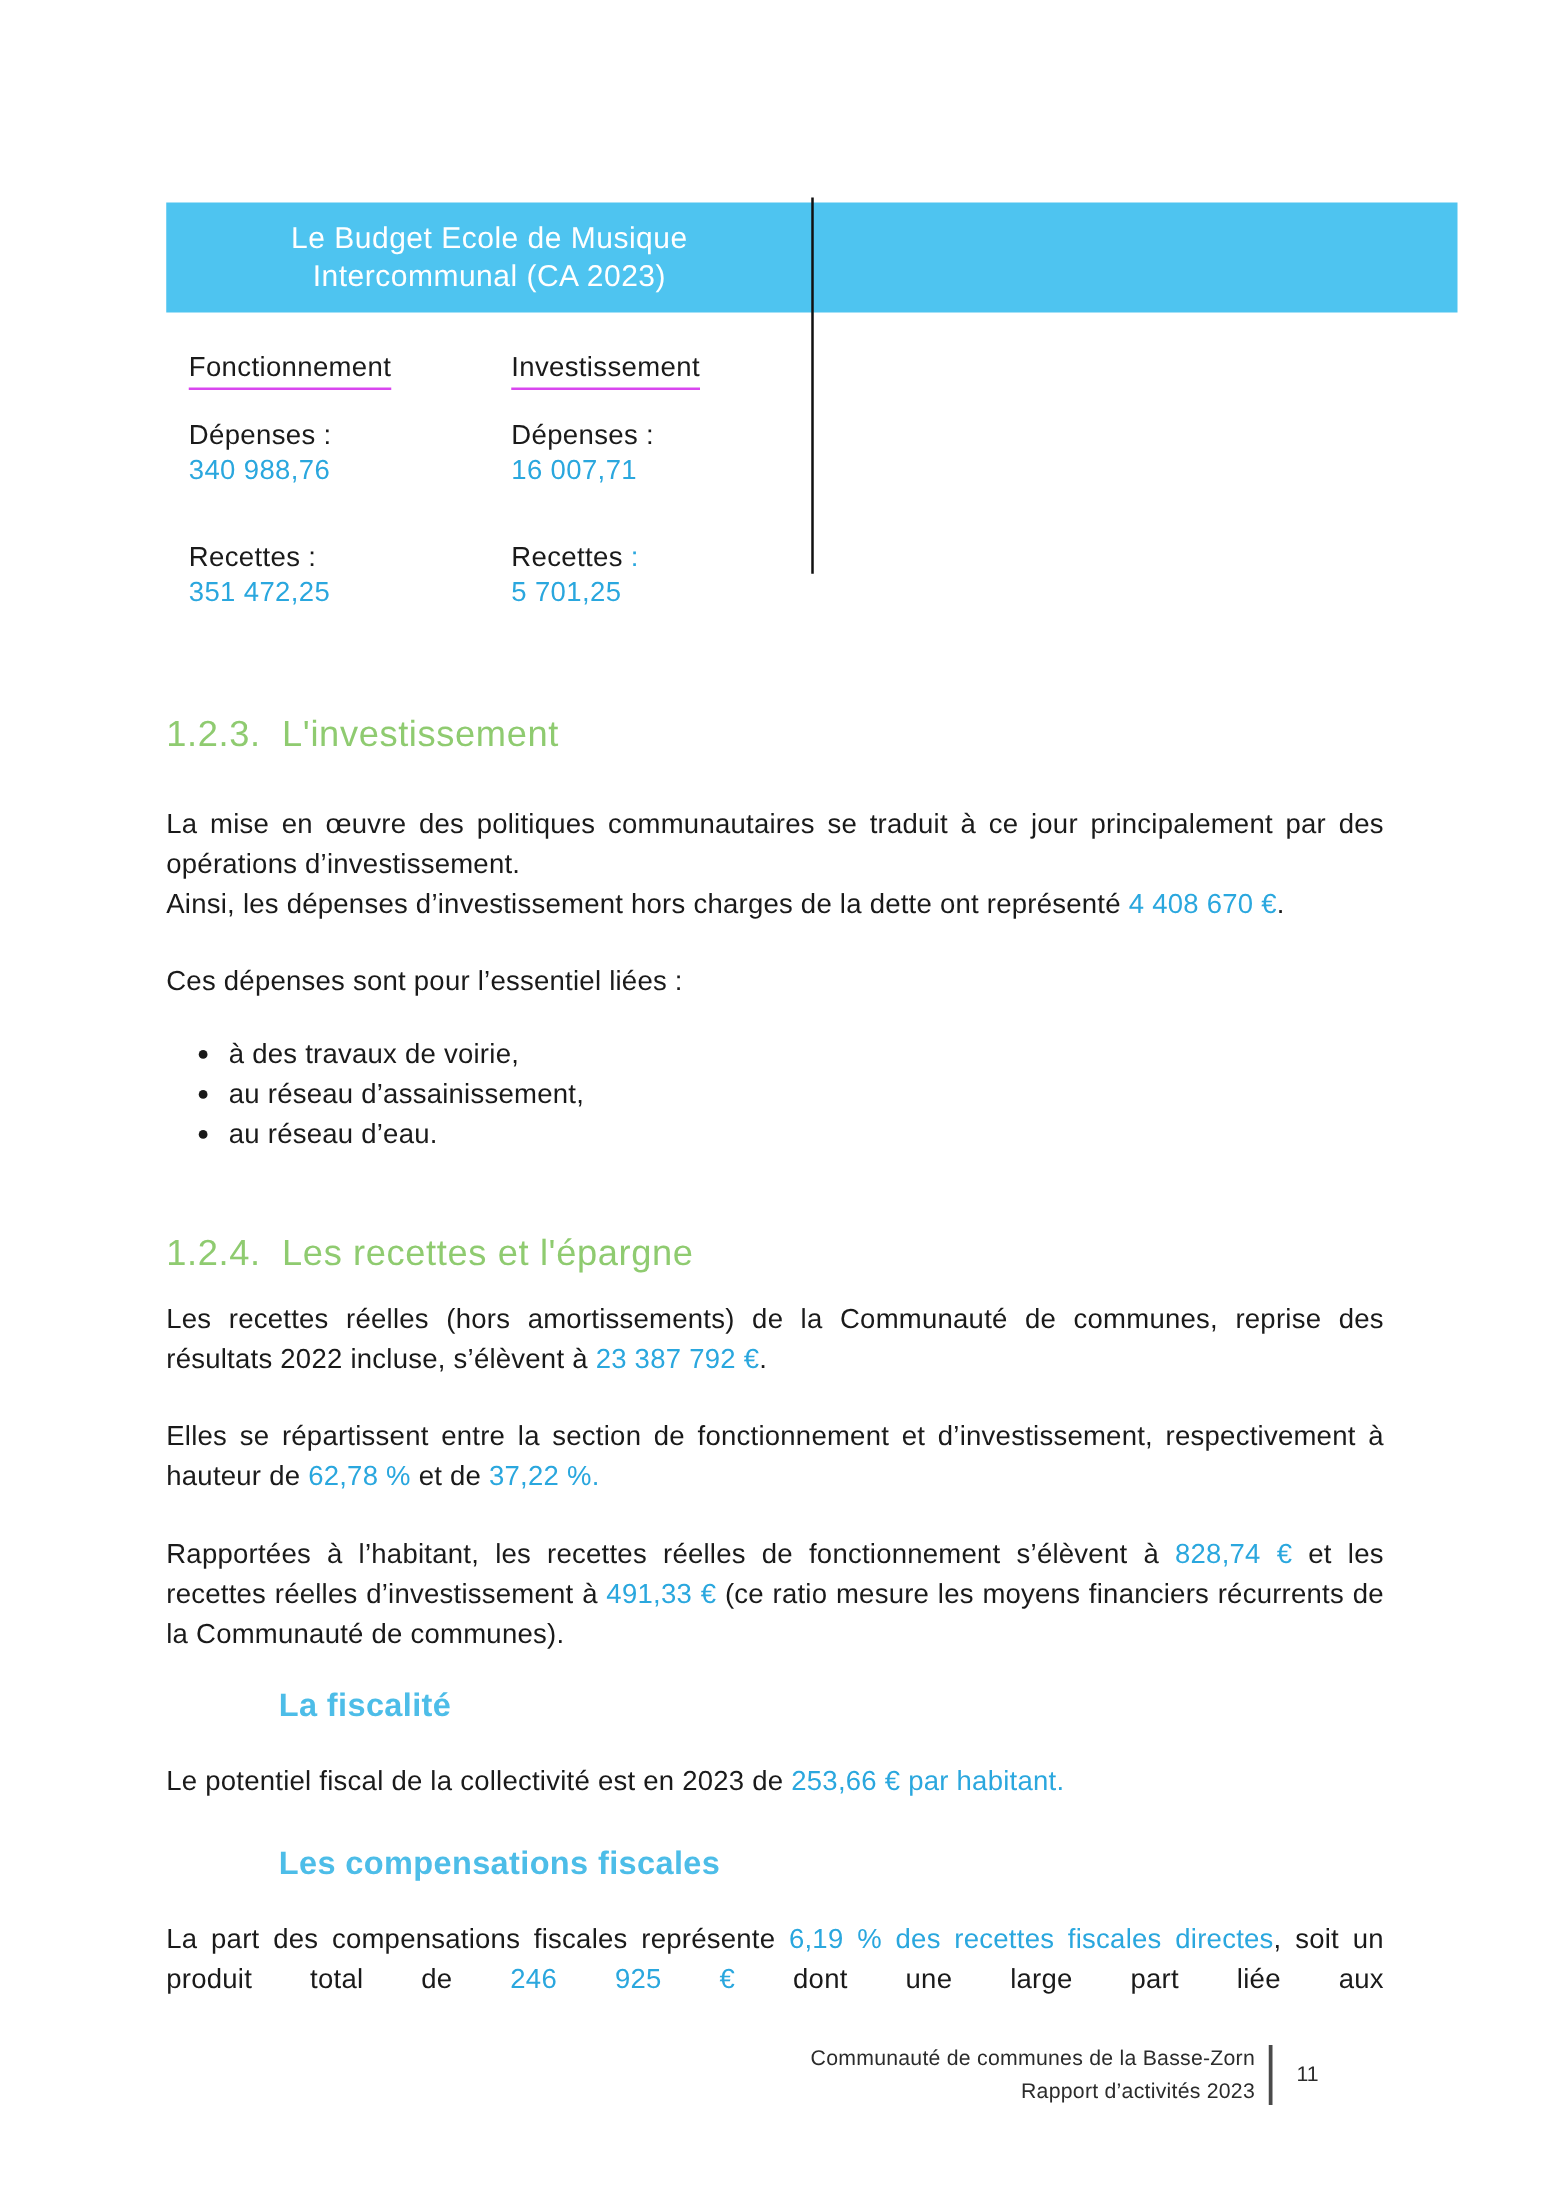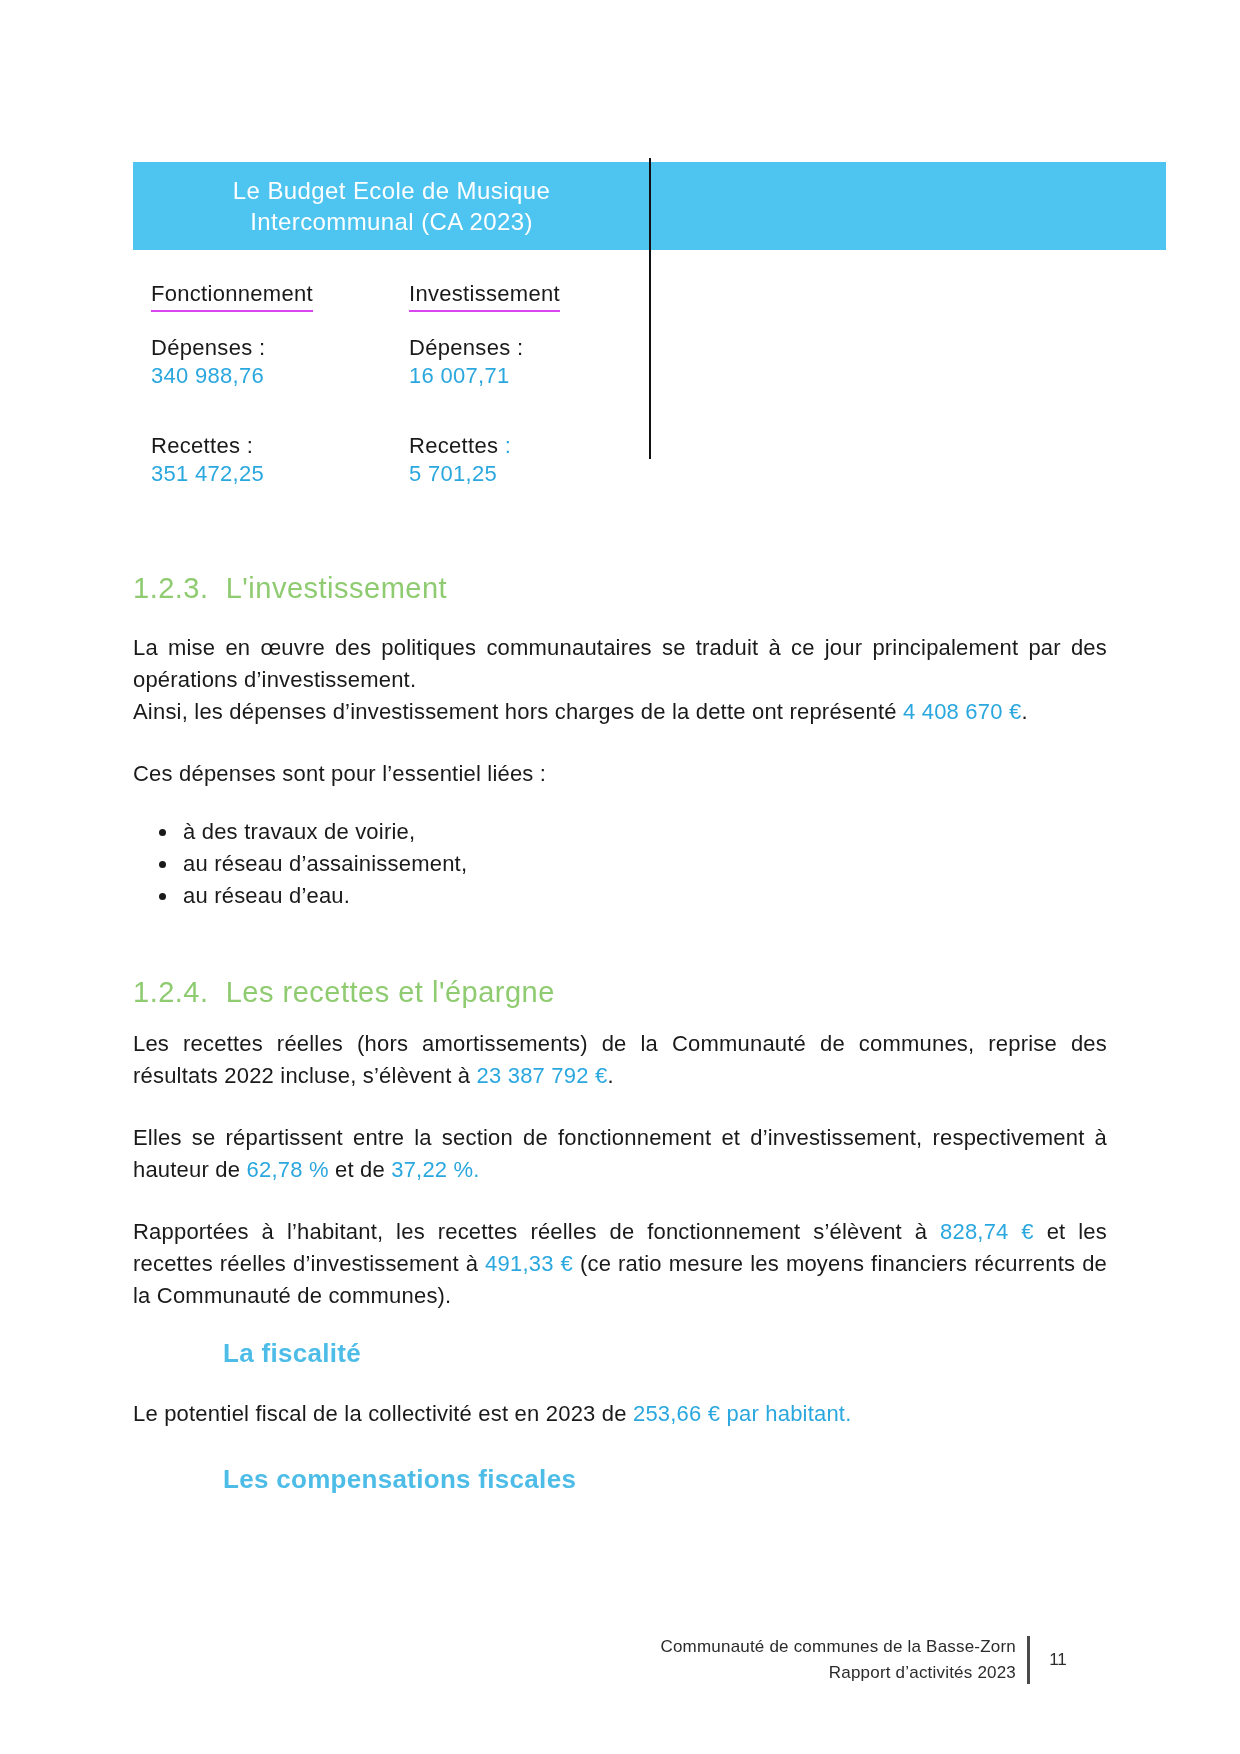--- a/index.html
+++ b/index.html
@@ -84,21 +84,21 @@
   }
   .h123 { margin-top: 82px; }
   .h124 { margin-top: 62px; }
   .para {
     font-size: 22px;
     line-height: 32px;
     letter-spacing: 0.2px;
     text-align: justify;
   }
   .para .run-b { color: var(--blue-text); }
-  .mt-first { margin-top: 26px; }
+  .mt-first { margin-top: 37px; }
   .mt-std { margin-top: 30px; }
   .mt-small { margin-top: 18px; }
   .justify-last { text-align-last: justify; }
   ul.bullets {
     margin-top: 26px;
     list-style: disc;
     padding-left: 46px;
   }
   ul.bullets li {
     font-size: 22px;
@@ -113,21 +113,21 @@
     line-height: 30px;
     font-weight: bold;
     color: var(--blue-sub);
     letter-spacing: 0.3px;
   }
   .sub-heading.second { margin-top: 34px; }
   
   .footer {
     position: absolute;
     top: 1634px;
-    left: 141px;
+    left: 129px;
     width: 934px;
     display: flex;
     justify-content: flex-end;
     align-items: center;
     gap: 11px;
   }
   .footer-text {
     text-align: right;
     font-size: 17px;
     line-height: 26px;
@@ -209,20 +209,21 @@
     <p class="para mt-std"><span>Elles se répartissent entre la section de fonctionnement et d’investissement, respectivement à hauteur de </span><span class="run-b">62,78 %</span><span> et de </span><span class="run-b">37,22 %.</span></p>
 
     <p class="para mt-std"><span>Rapportées à l’habitant, les recettes réelles de fonctionnement s’élèvent à </span><span class="run-b">828,74 €</span><span> et les recettes réelles d’investissement à </span><span class="run-b">491,33 €</span><span> (ce ratio mesure les moyens financiers récurrents de la Communauté de communes).</span></p>
 
     <h3 class="sub-heading">La fiscalité</h3>
 
     <p class="para mt-std"><span>Le potentiel fiscal de la collectivité est en 2023 de </span><span class="run-b">253,66 € par habitant.</span></p>
 
     <h3 class="sub-heading second">Les compensations fiscales</h3>
 
+    <p class="para mt-std justify-last"><span>La part des compensations fiscales représente </span><span class="run-b">6,19 % des recettes fiscales directes</span><span>, soit un produit total de </span><span class="run-b">246 925 €</span><span> dont une large part liée aux</span></p>
 
   </div>
 
   <div class="footer">
     <div class="footer-text">
       <div>Communauté de communes de la Basse-Zorn</div>
       <div>Rapport d’activités 2023</div>
     </div>
     <div class="footer-divider"></div>
     <div class="footer-page">11</div>

